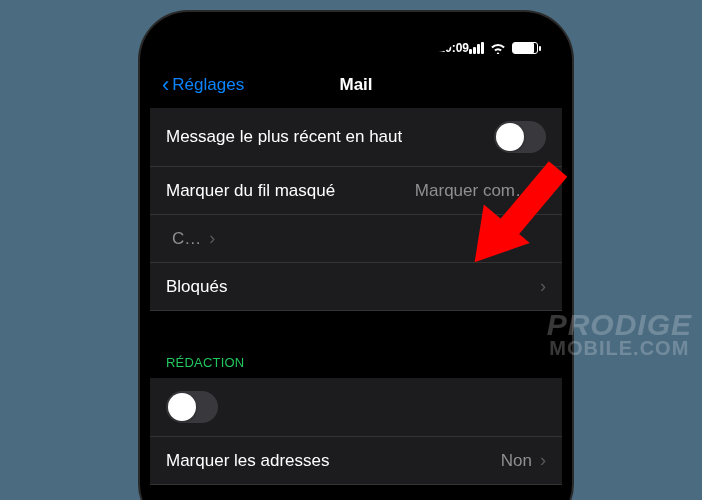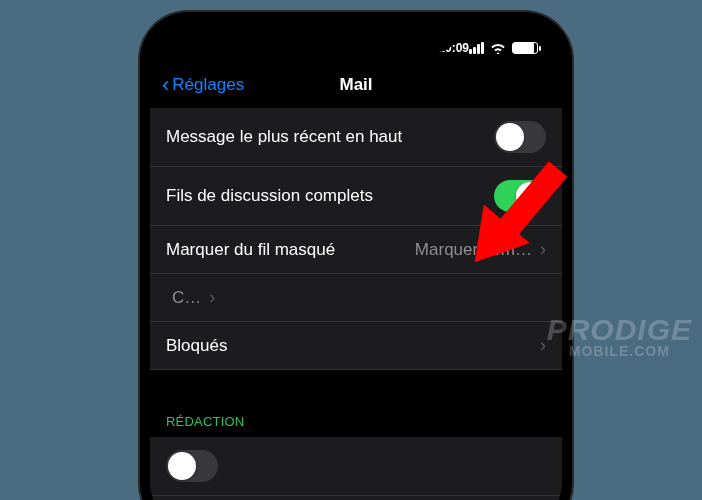--- a/index.html
+++ b/index.html
@@ -136,21 +136,21 @@
     position: absolute;
     right: 10px;
     bottom: 142px;
     color: rgba(255,255,255,0.22);
     text-align: center;
     z-index: 5;
     font-weight: 700;
     line-height: 0.95;
   }
   .wm-top { font-size: 30px; font-style: italic; letter-spacing: 1px; }
-  .wm-bot { font-size: 14px; letter-spacing: 1px; }
+  .wm-bot { font-size: 20px; letter-spacing: 1px; }
 </style>
 </head>
 <body>
 
 <div class="phone">
   <div class="screen">
     <div class="notch"></div>
 
     <div class="status-bar">
       <span>10:09</span>
@@ -180,26 +180,20 @@
 
     <div class="list">
 
       <div class="row">
         <span class="row-label">Message le plus récent en haut</span>
         <div class="toggle toggle-off">
             <div class="knob"></div>
           </div>
       </div>
 
-      <div class="row">
-        <span class="row-label">Fils de discussion complets</span>
-        <div class="toggle toggle-on">
-            <div class="knob"></div>
-          </div>
-      </div>
 
       <div class="row">
         <span class="row-label">Marquer du fil masqué</span>
         <div class="row-right">
           <span class="row-value">Marquer com…</span>
           <span class="chevron">›</span>
         </div>
       </div>
 
       <div class="row">

